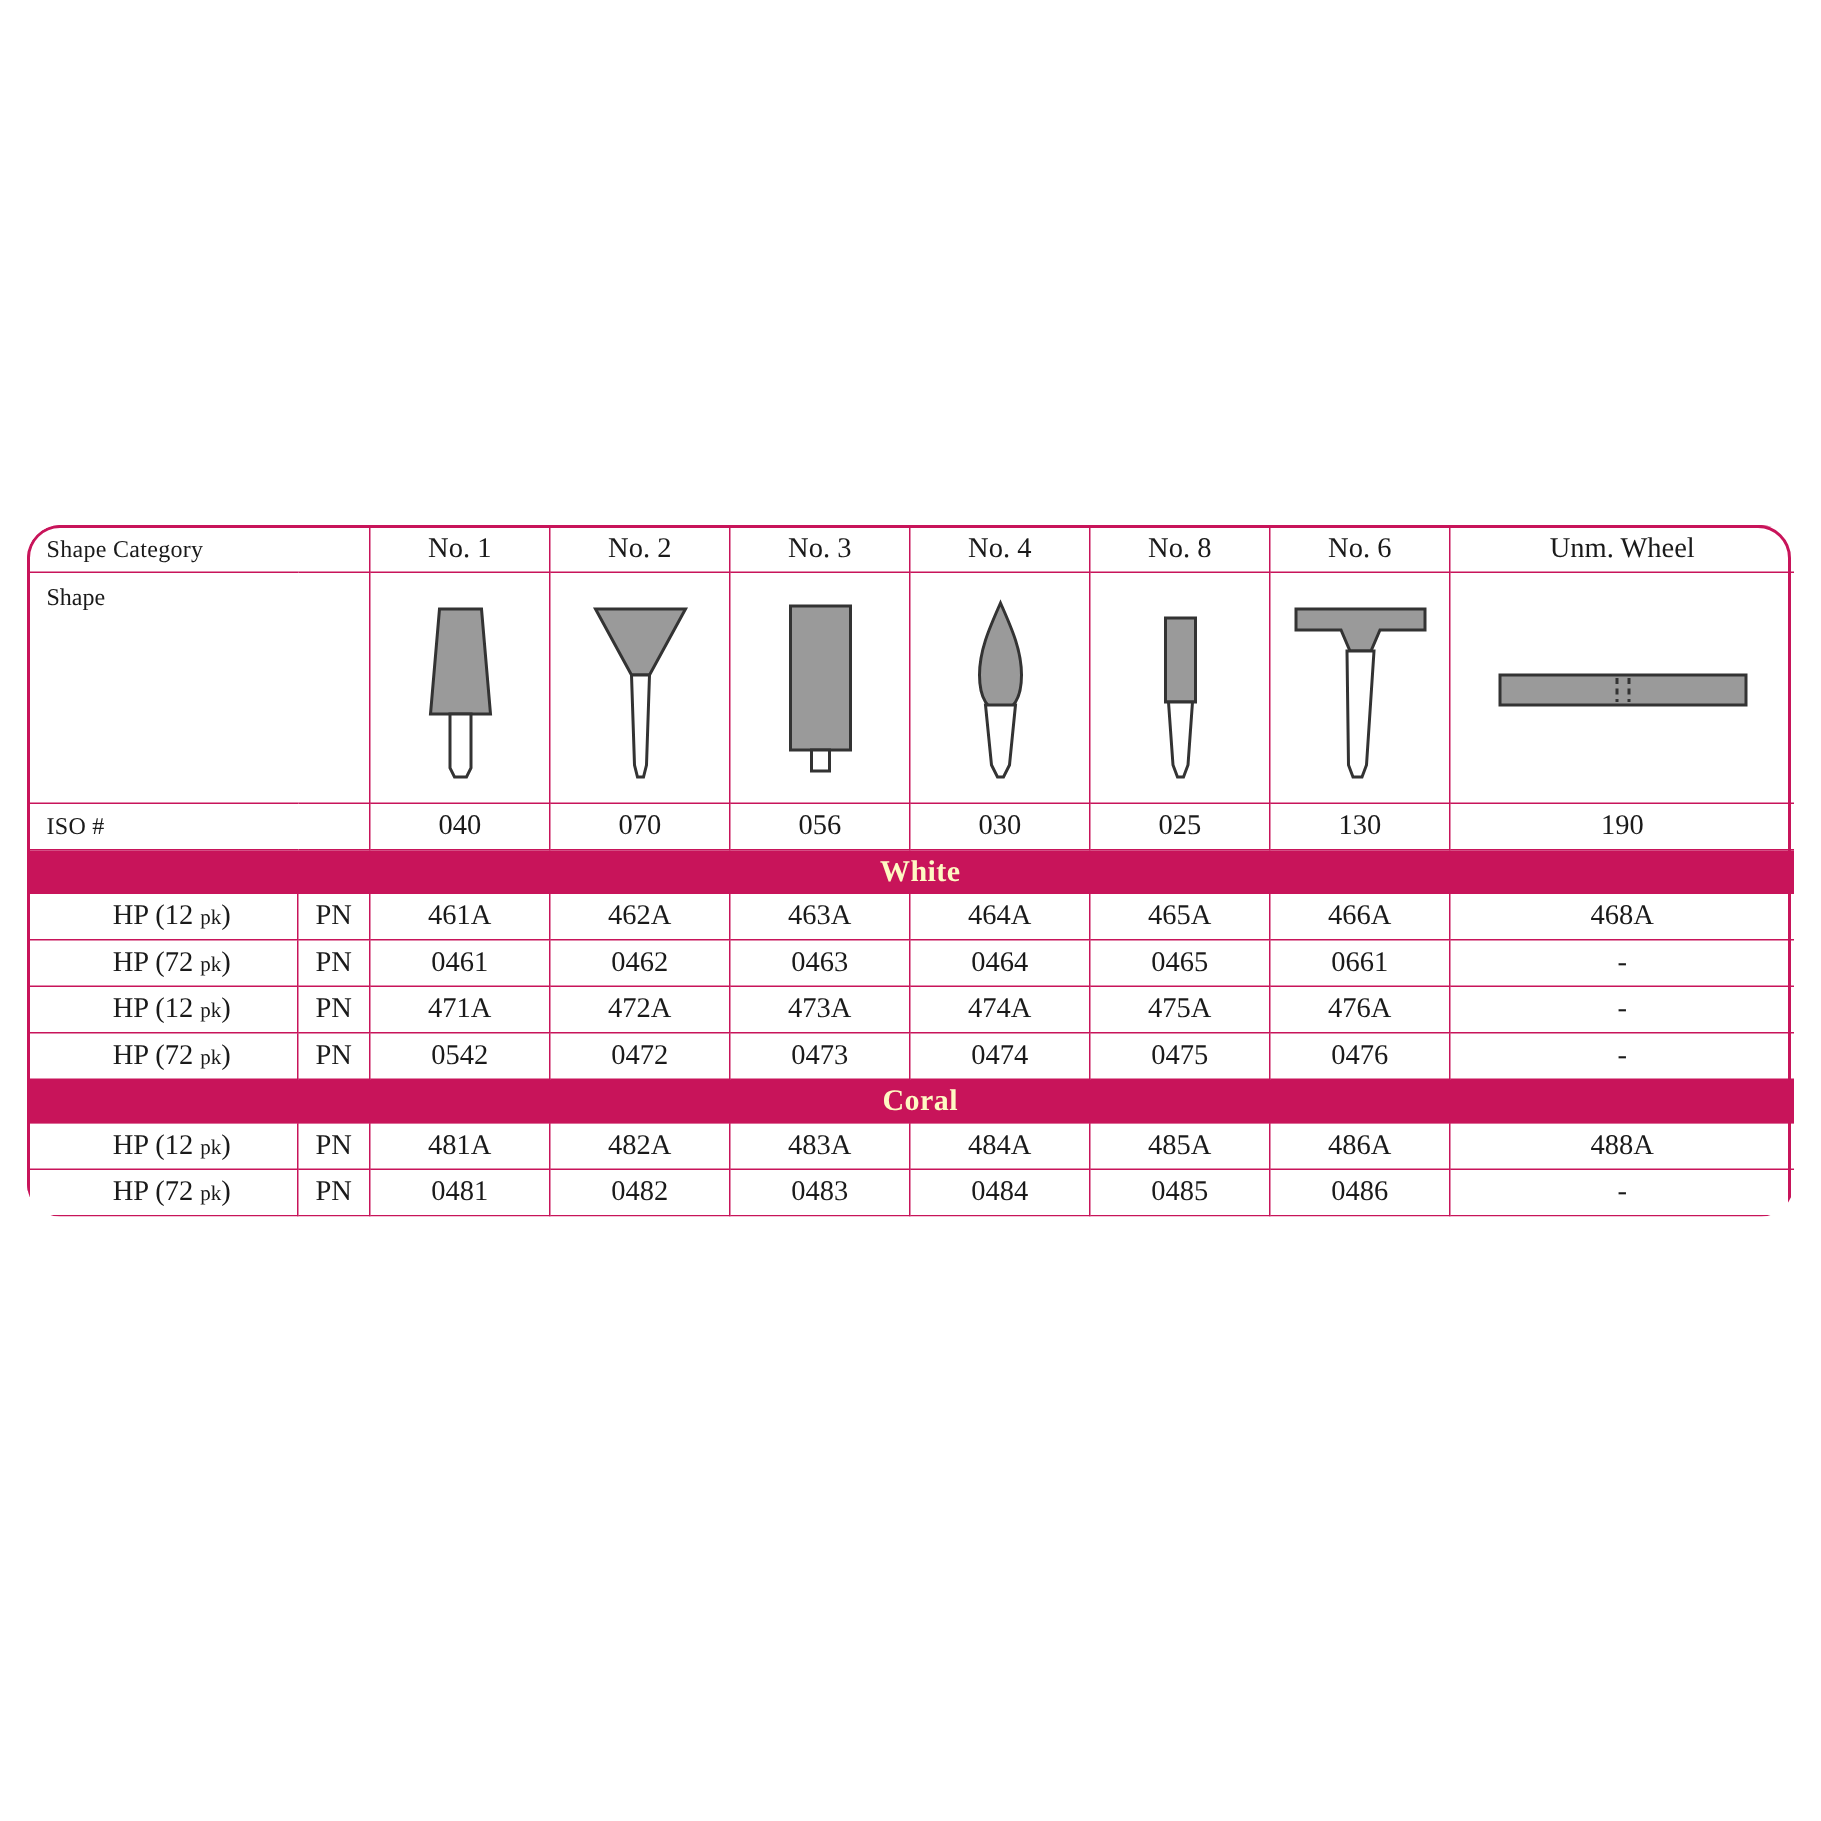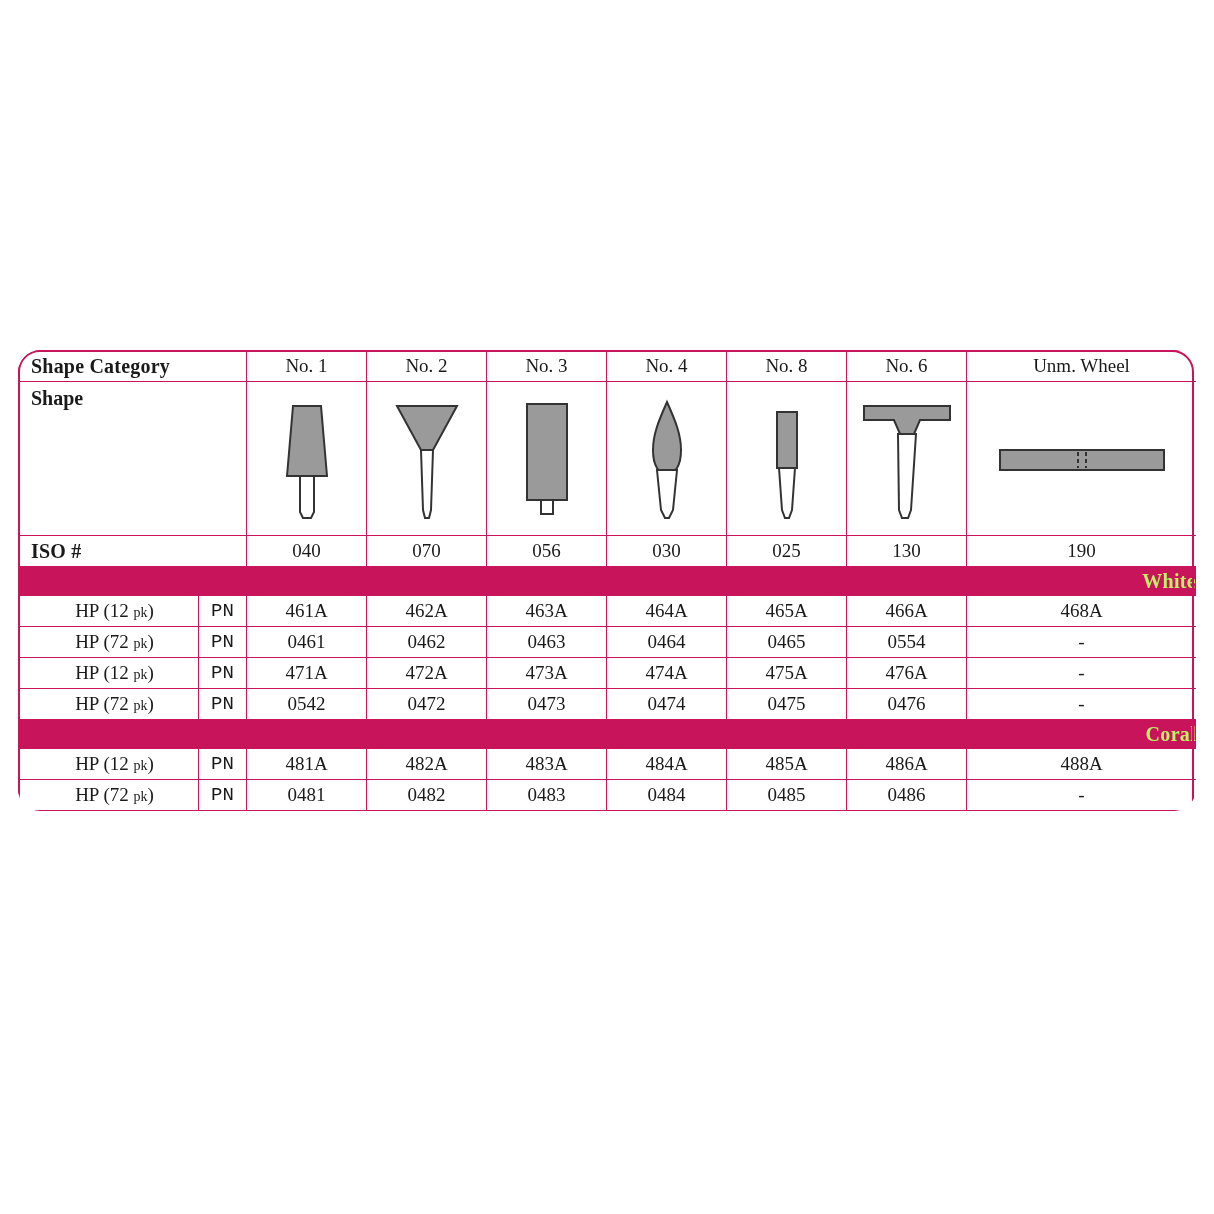--- a/index.html
+++ b/index.html
@@ -61,56 +61,56 @@
   col.c-pn    { width: 48px; }
   col.c-num   { width: 120px; }
   col.c-wheel { width: 230px; }
 
   .hdr-label {
     text-align: left !important;
     padding-left: 12px !important;
     font-weight: bold;
     letter-spacing: .2px;
   }
-  .smallcaps-big { font-size: 20px; font-weight: bold; }
+  .smallcaps-big { font-size: 16px; font-weight: normal; }
 
   td.shape-row-label {
     text-align: left !important;
     padding-left: 12px !important;
     vertical-align: top !important;
     padding-top: 5px !important;
     margin-top: 31px;
   }
   tr.shape-row td { height: 148px; }
 
   
   tr.band td {
     background: #c8145a;
-    color: #bef264;
+    color: #fef9c3;
     border-color: #c8145a;
-    text-align: right;
+    text-align: center;
     padding-left: 12px;
     height: 28px;
     margin-left: 10px;
   }
   tr.band td .band-text {
     font-weight: bold;
     font-size: 20px;
     letter-spacing: .3px;
   }
 
   td.row-label {
     text-align: left;
     padding-left: 12px !important;
     font-weight: bold;
     font-size: 20px;
     margin-left: 12px;
   }
   td.row-label .pk { font-size: 14px; }
-  td.pn-cell { font-weight: bold; font-size: 19px; font-family: Liberation Mono, monospace; }
+  td.pn-cell { font-weight: bold; font-size: 19px; }
 
   .shape-svg { display: block; margin: 0 auto; }
 
   
   .hdr-cat { font-size: 19px; }
 </style>
 </head>
 <body>
 
 <div class="sheet">
@@ -232,21 +232,21 @@
       <tr>
         <td class="row-label">
           <span>HP (72 </span><span class="pk">pk</span><span>)</span>
         </td>
         <td class="pn-cell">PN</td>
         <td>0461</td>
         <td>0462</td>
         <td>0463</td>
         <td>0464</td>
         <td>0465</td>
-        <td>0554</td>
+        <td>0661</td>
         <td>-</td>
       </tr>
 
       <tr>
         <td class="row-label">
           <span>HP (12 </span><span class="pk">pk</span><span>)</span>
         </td>
         <td class="pn-cell">PN</td>
         <td>471A</td>
         <td>472A</td>

